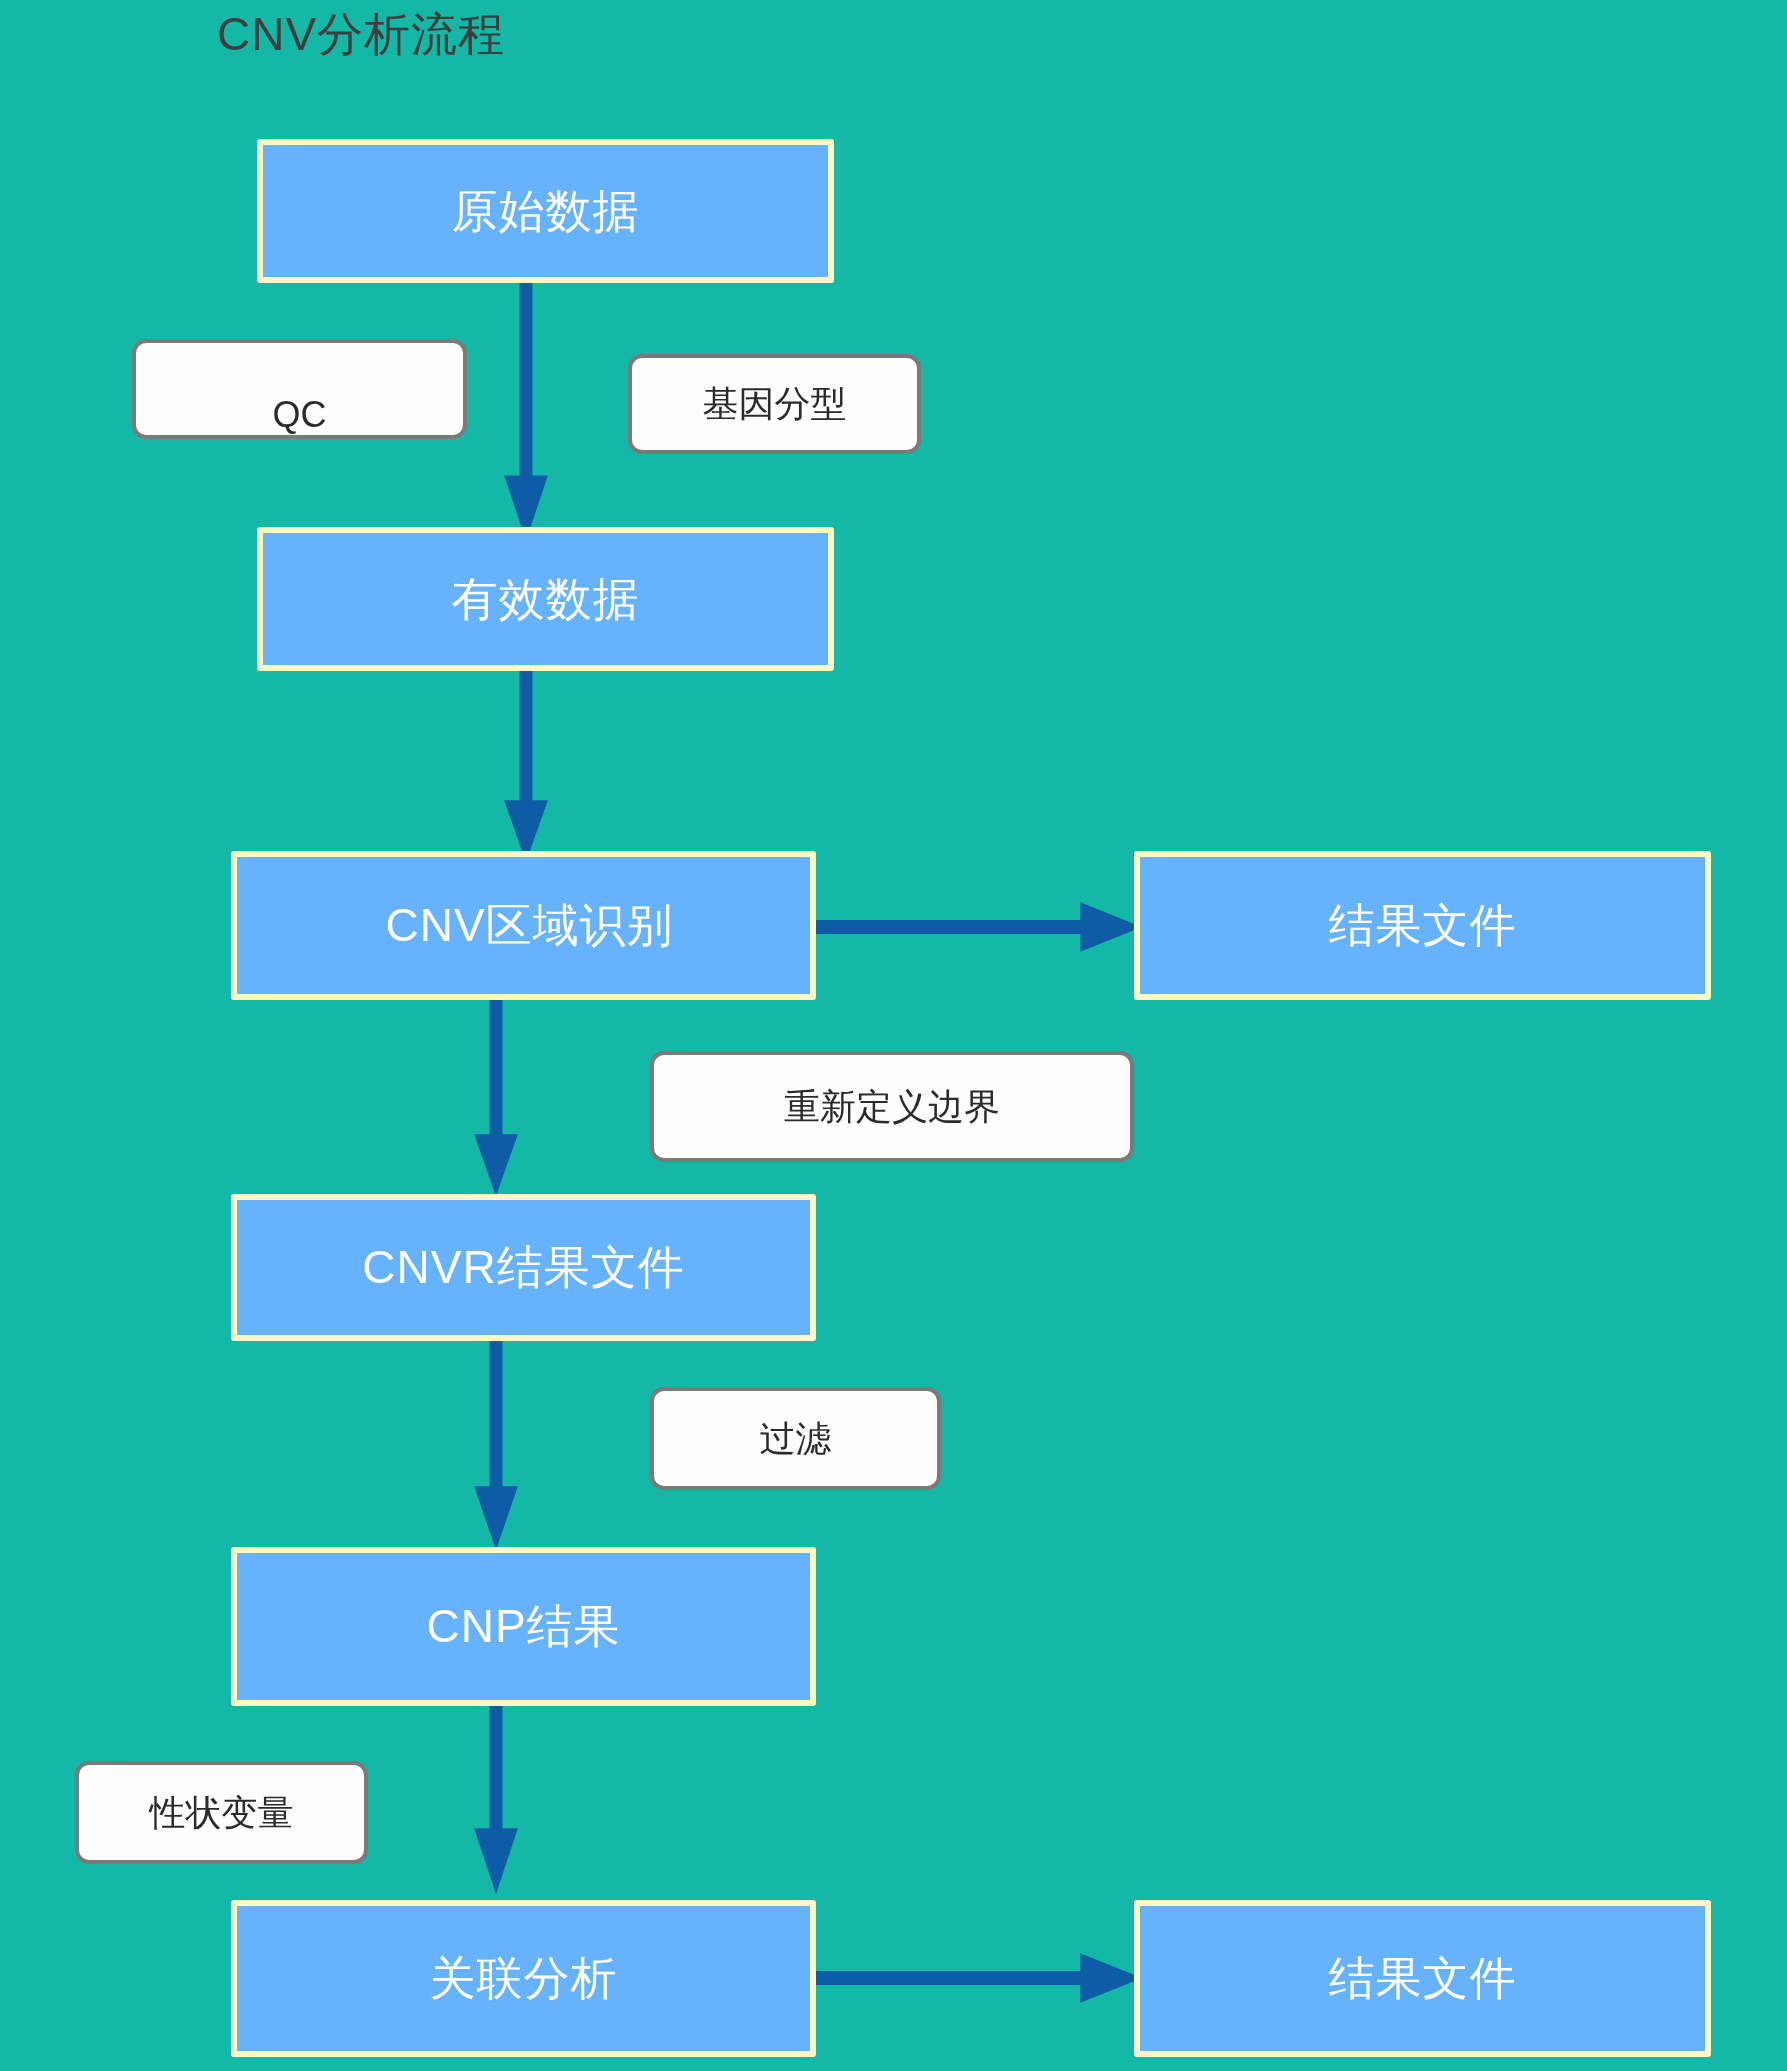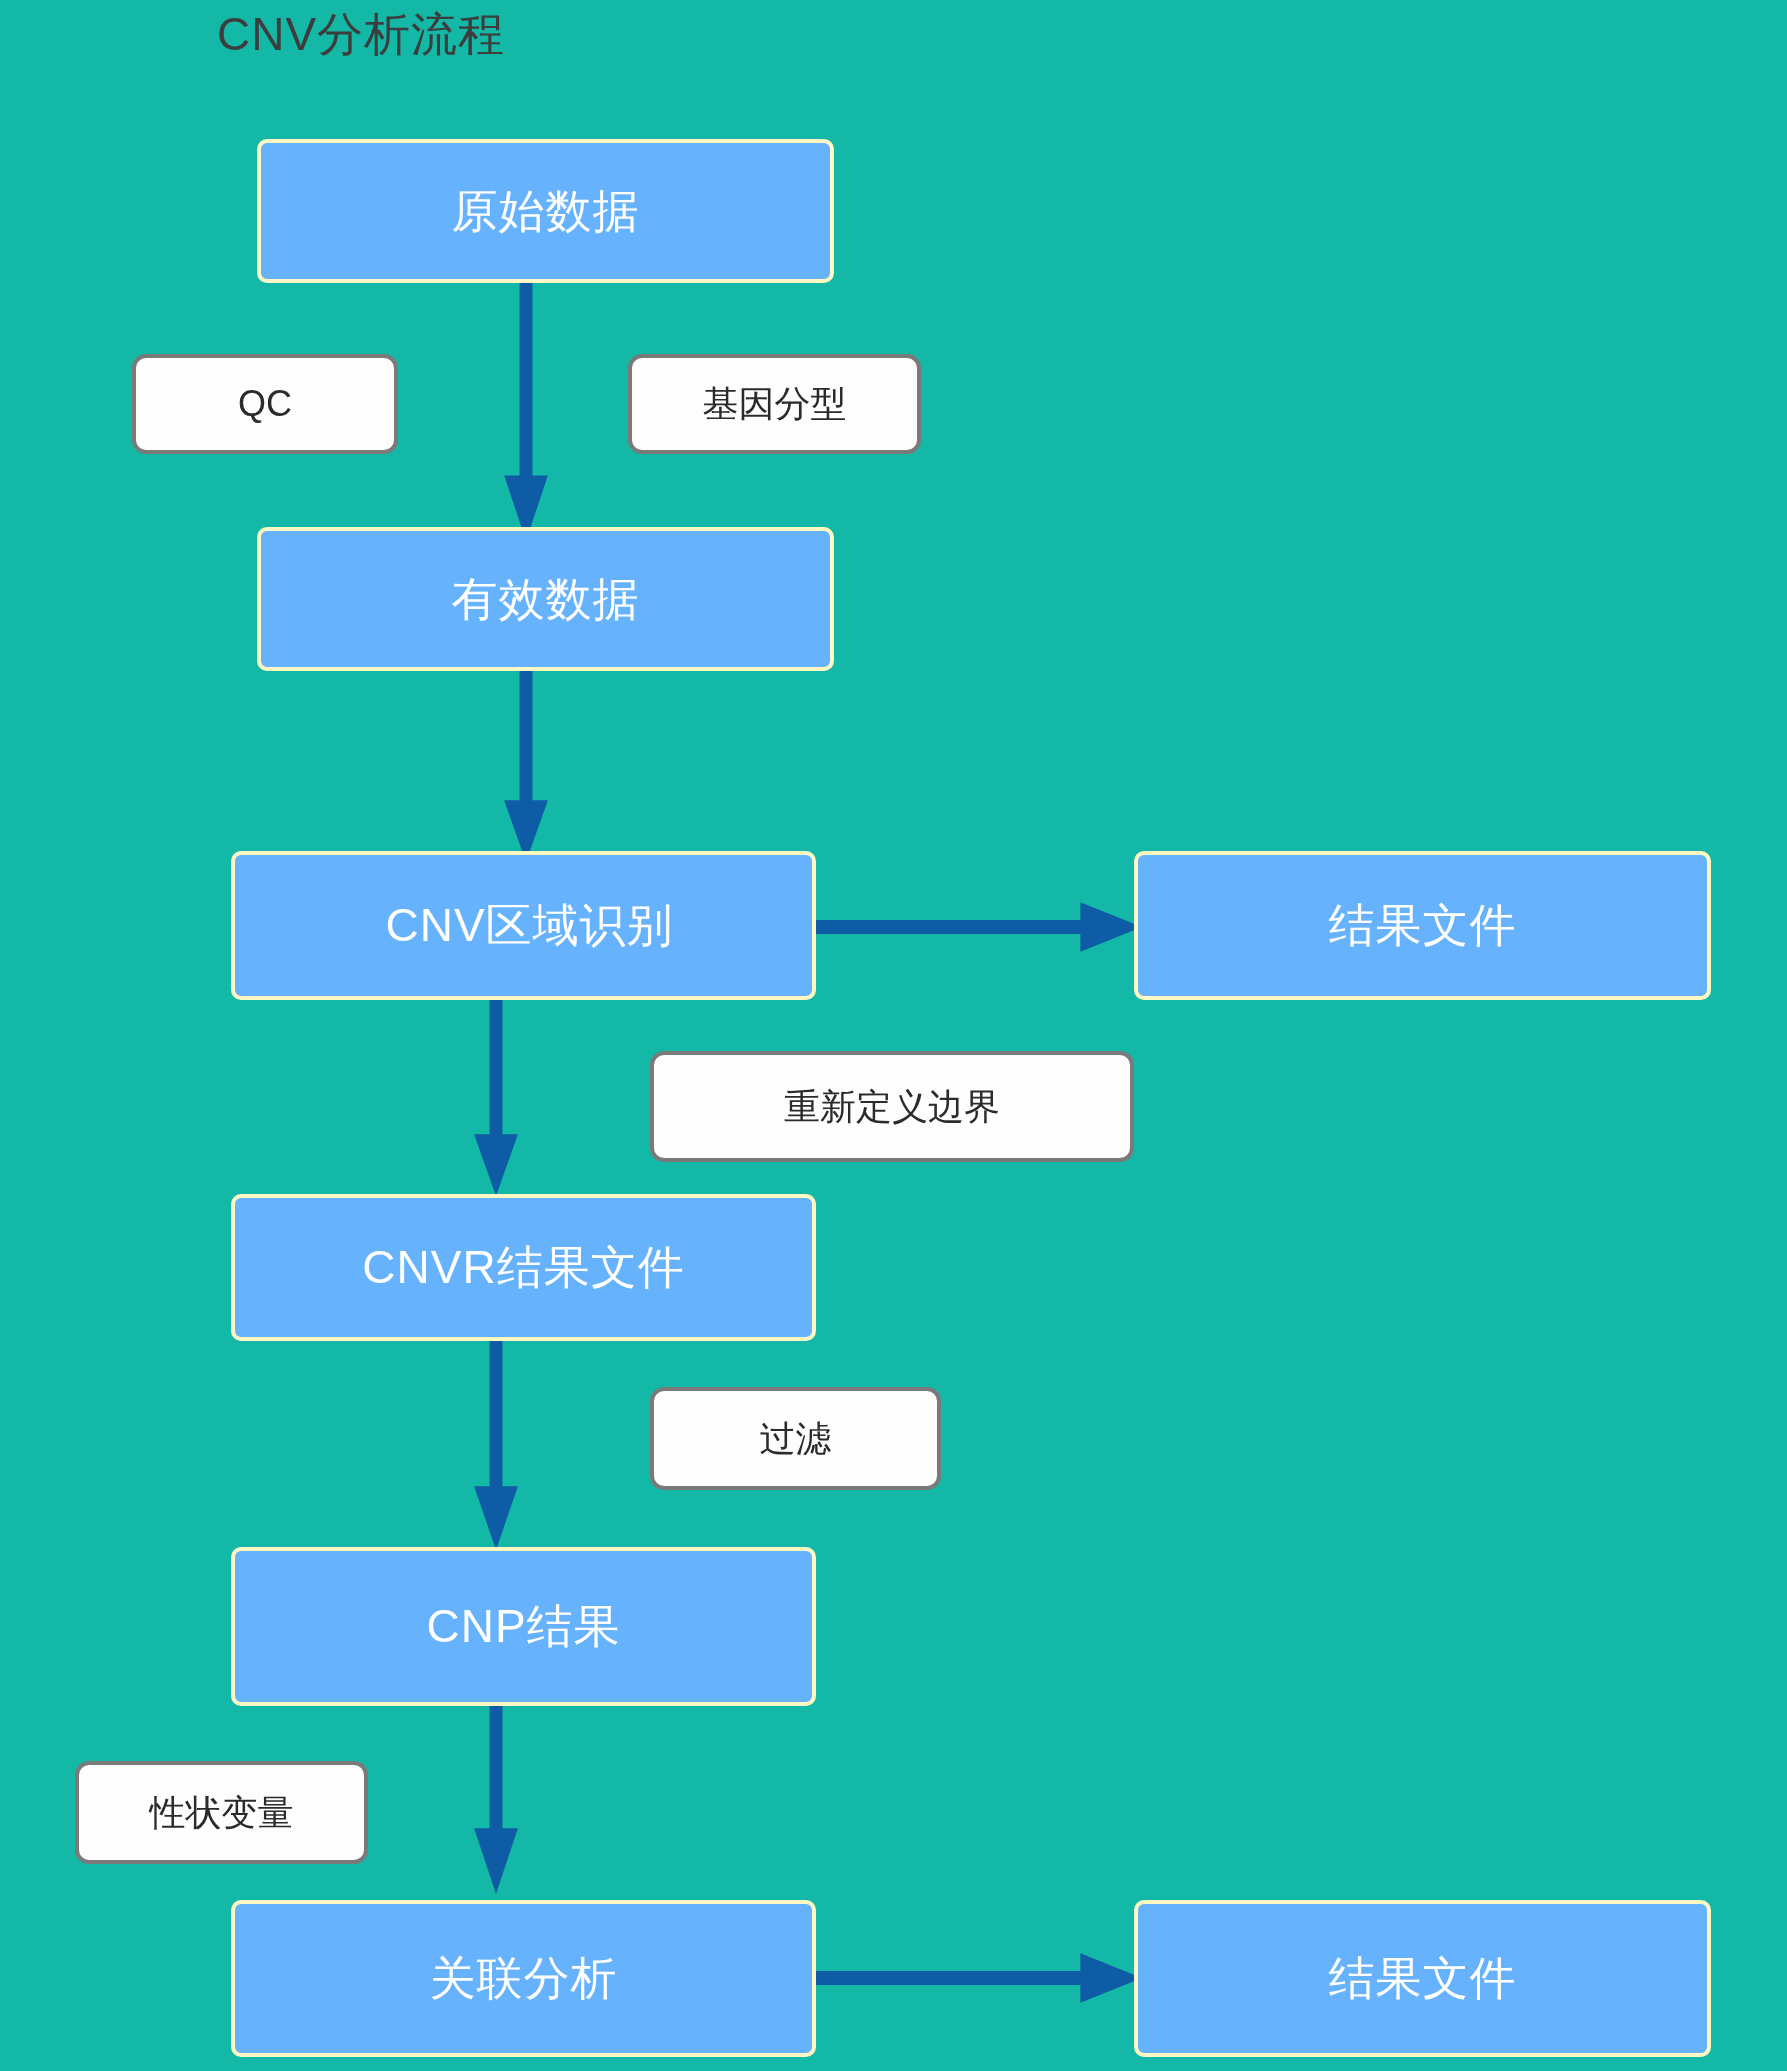--- a/index.html
+++ b/index.html
@@ -29,22 +29,22 @@
     color: #3d3d3d;
     letter-spacing: 1px;
     white-space: nowrap;
   }
 
   
   .node {
     position: absolute;
     box-sizing: border-box;
     background: #66b2fd;
-    border: 4px solid #fef9c3;
-    border-radius: 10px;
+    border: 6px solid #fef9c3;
+    border-radius: 3px;
     color: #ffffff;
     display: flex;
     align-items: center;
     justify-content: center;
     font-size: 46px;
     line-height: 1.1;
     letter-spacing: 1px;
     text-align: center;
     white-space: nowrap;
   }
@@ -154,21 +154,21 @@
   </div>
 
   <div class="node" style="left:231px; top:1900px; width:585px; height:157px;">
     <span>关联分析</span>
   </div>
 
   <div class="node" style="left:1134px; top:1900px; width:577px; height:157px;">
     <span>结果文件</span>
   </div>
 
-  <div class="label-box" style="left:132px; top:354px; width:266px; height:100px;">
+  <div class="label-box" style="left:132px; top:339px; width:335px; height:100px;align-items:flex-end;">
     <span>QC</span>
   </div>
 
   <div class="label-box" style="left:628px; top:354px; width:293px; height:100px;">
     <span>基因分型</span>
   </div>
 
   <div class="label-box" style="left:610px; top:1051px; width:484px; height:111px;margin-left:40px;">
     <span>重新定义边界</span>
   </div>

